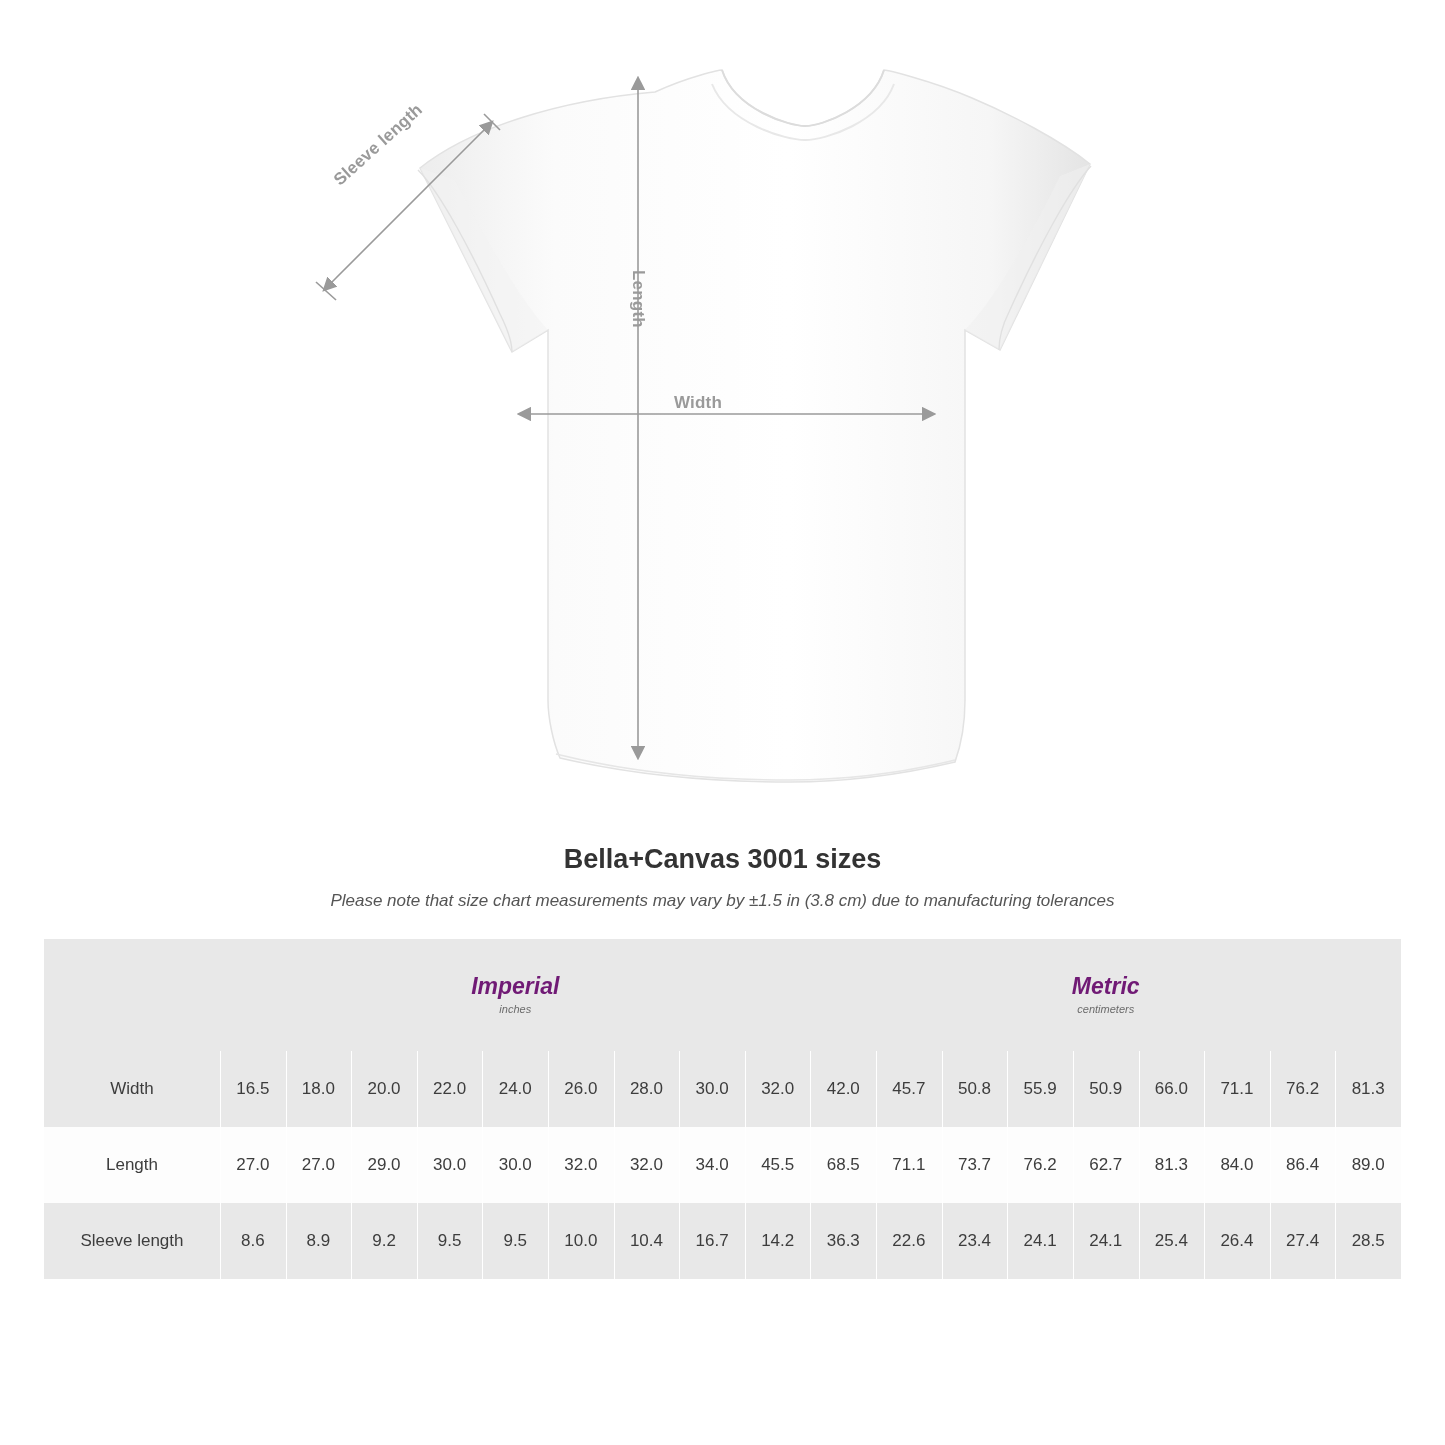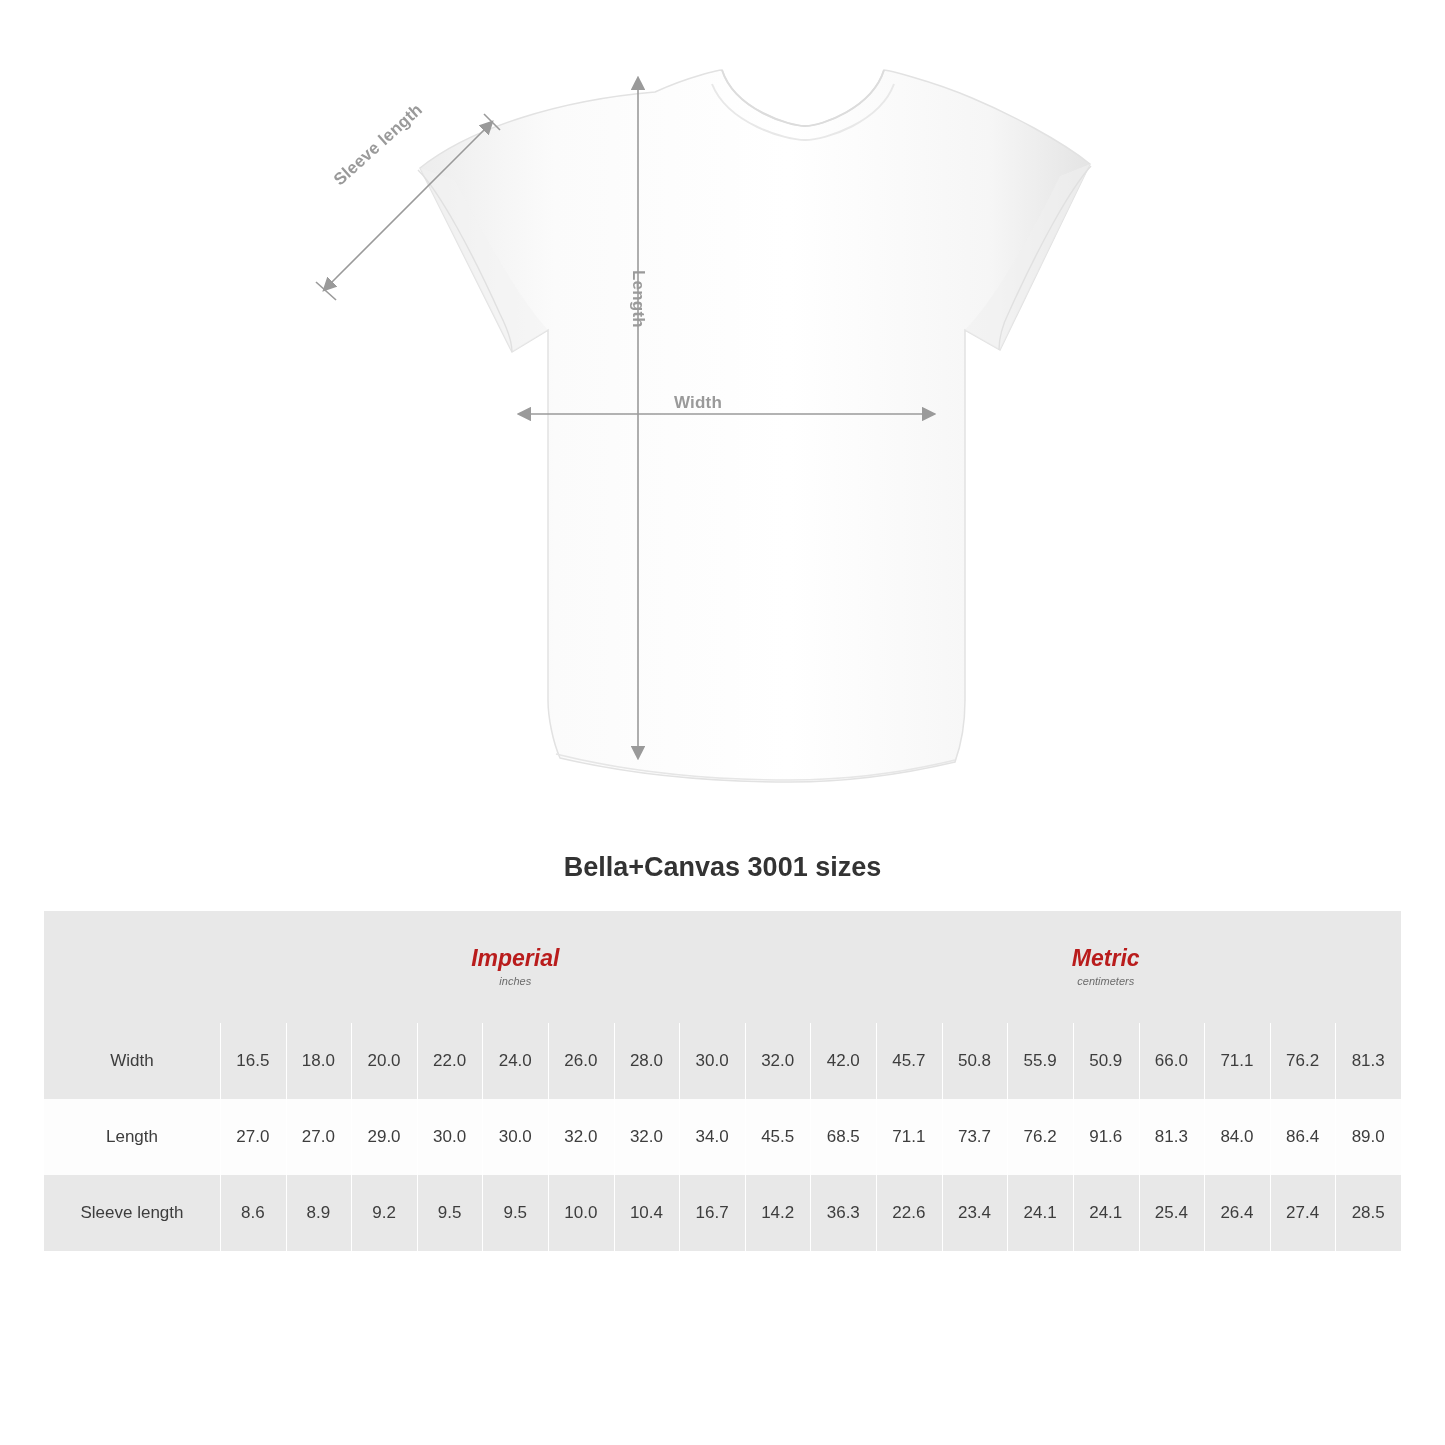--- a/index.html
+++ b/index.html
@@ -48,21 +48,21 @@
     transform-origin: left top;
   }
   .label-width {
     left: 674px;
     top: 393px;
   }
 
   
   .heading-block {
     text-align: center;
-    margin-top: 32px;
+    margin-top: 24px;
   }
   .chart-title {
     font-size: 27px;
     font-weight: bold;
     color: #333333;
     margin: 0 0 16px 0;
   }
   .chart-note {
     font-size: 17px;
     font-style: italic;
@@ -92,21 +92,21 @@
   .col-head {
     width: 176px;
   }
   .unit-head {
     height: 112px;
   }
   .unit-name {
     font-size: 23px;
     font-weight: bold;
     font-style: italic;
-    color: #b91c1c;
+    color: #701a75;
     line-height: 1.25;
   }
   .unit-sub {
     font-size: 11px;
     font-style: italic;
     color: #6b6b6b;
     line-height: 1.6;
   }
   .row-band-grey td { background: #e8e8e8; }
   .row-band-light td { background: #fdfdfd; }
@@ -217,20 +217,21 @@
     </g>
   </svg>
 
   <div class="dim-label label-sleeve">Sleeve length</div>
   <div class="dim-label label-length">Length</div>
   <div class="dim-label label-width">Width</div>
 </div>
 
 <div class="heading-block">
   <h1 class="chart-title">Bella+Canvas 3001 sizes</h1>
+  <p class="chart-note">Please note that size chart measurements may vary by ±1.5 in (3.8 cm) due to manufacturing tolerances</p>
 </div>
 
 <div class="table-wrap">
   <table class="size-table">
     <colgroup>
       <col class="col-head">
     </colgroup>
     <tbody>
       <tr class="row-band-grey unit-head">
         <td></td>
@@ -275,21 +276,21 @@
         <td>30.0</td>
         <td>30.0</td>
         <td>32.0</td>
         <td>32.0</td>
         <td>34.0</td>
         <td>45.5</td>
         <td>68.5</td>
         <td>71.1</td>
         <td>73.7</td>
         <td>76.2</td>
-        <td>91.6</td>
+        <td>62.7</td>
         <td>81.3</td>
         <td>84.0</td>
         <td>86.4</td>
         <td>89.0</td>
       </tr>
 
       <tr class="data-row row-band-grey">
         <td class="rowlabel">Sleeve length</td>
         <td>8.6</td>
         <td>8.9</td>

